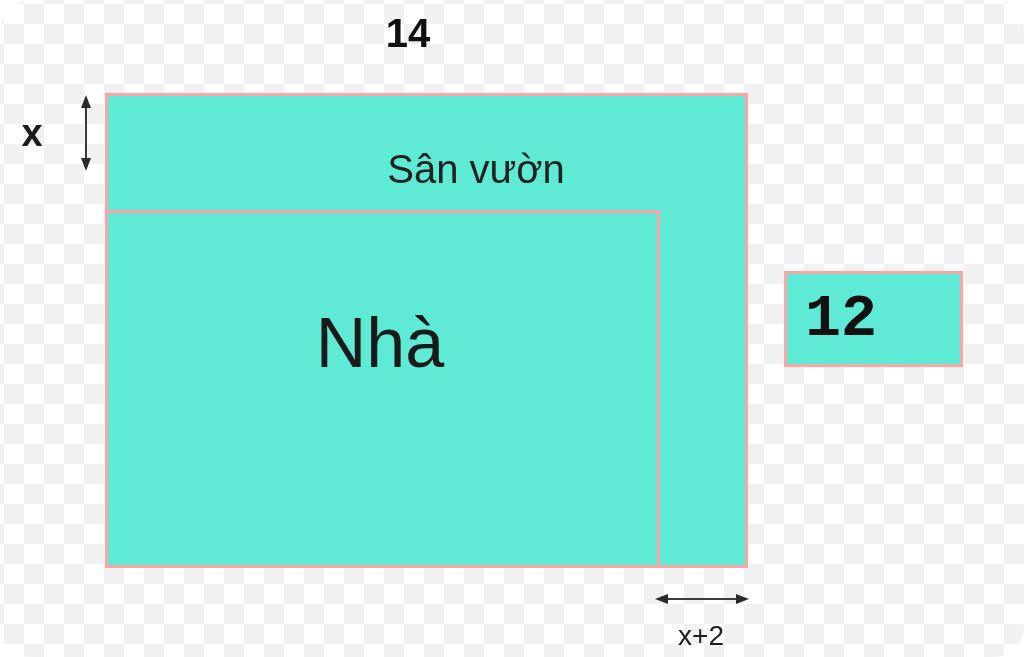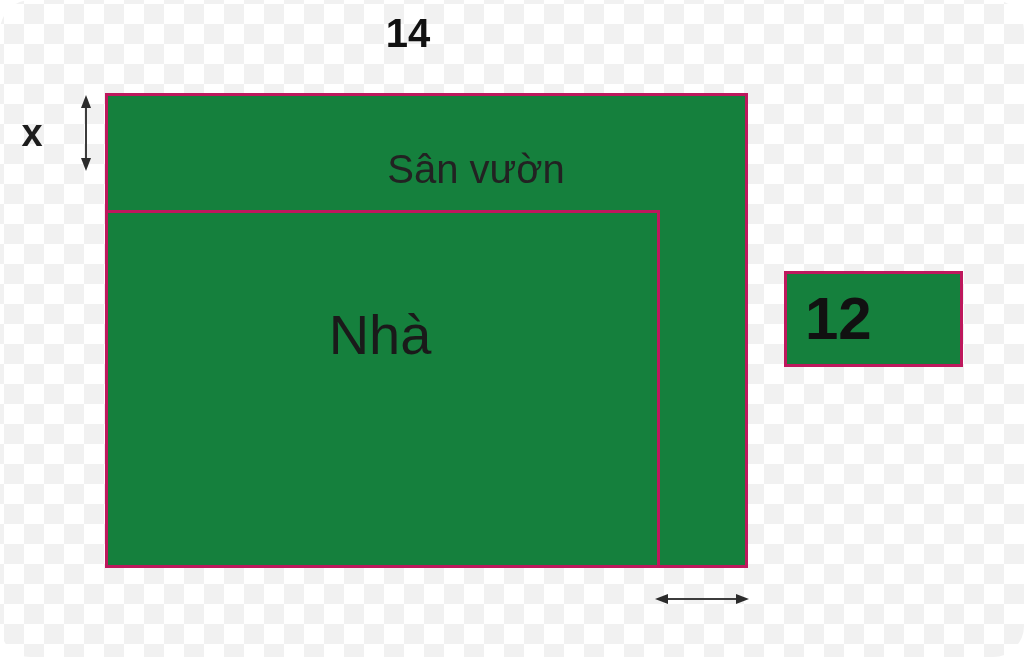--- a/index.html
+++ b/index.html
@@ -22,40 +22,41 @@
     inset: -6px;
     background-color: #ffffff;
     background-image: repeating-conic-gradient(#f1f1f1 0% 25%, #ffffff 0% 50%);
     background-size: 40px 40px;
     background-position: -10px -10px;
     filter: blur(0.7px);
   }
   .rect {
     position: absolute;
     box-sizing: border-box;
-    border: 3px solid #be185d;
-    background: #15803d;
+    border: 3px solid #fca5a5;
+    background: #5eead4;
+    font-family: Liberation Mono, monospace;
   }
   .rect-outer  { left: 105px; top: 93px;  width: 643px; height: 475px; }
   .rect-inner  { left: 105px; top: 210px; width: 555px; height: 358px; }
   .rect-value  {
     left: 784px; top: 271px; width: 179px; height: 96px;
     display: flex; align-items: center; padding-left: 18px;
   }
   .lbl {
     position: absolute;
     color: #1d1d1d;
     text-align: center;
     white-space: nowrap;
     line-height: 1.15;
   }
   .lbl-14     { left: 338px; top: 10px;  width: 140px; font-size: 40px; font-weight: 700; color: #111; }
   .lbl-x      { left: 8px;   top: 112px; width: 48px;  font-size: 38px; font-weight: 700; }
   .lbl-garden { left: 326px; top: 146px; width: 300px; font-size: 40px; font-weight: 400; color: #222; }
-  .lbl-house  { left: 230px; top: 300px; width: 300px; font-size: 56px; font-weight: 400; color: #1a1a1a; line-height: 1.25; }
+  .lbl-house  { left: 230px; top: 300px; width: 300px; font-size: 70px; font-weight: 400; color: #1a1a1a; line-height: 1.25; }
   .lbl-12     { font-size: 60px; font-weight: 700; color: #111; line-height: 1; }
   .lbl-x2     { left: 655px; top: 620px; width: 92px;  font-size: 28px; font-weight: 400; }
   .arrow {
     position: absolute;
     display: block;
   }
   .arrow-v { left: 78px;  top: 94px;  }
   .arrow-h { left: 654px; top: 591px; }
   .arrow svg { display: block; }
   .arrow line    { stroke: #3c3c3c; stroke-width: 2; }
@@ -93,14 +94,15 @@
   </div>
 
   <span class="arrow arrow-h">
     <svg width="96" height="16" viewBox="0 0 96 16" xmlns="http://www.w3.org/2000/svg">
       <line x1="10" y1="8" x2="86" y2="8"></line>
       <polygon points="1,8 14,3 14,13"></polygon>
       <polygon points="95,8 82,3 82,13"></polygon>
     </svg>
   </span>
 
+  <div class="lbl lbl-x2">x+2</div>
 
 </div>
 
 </body></html>

